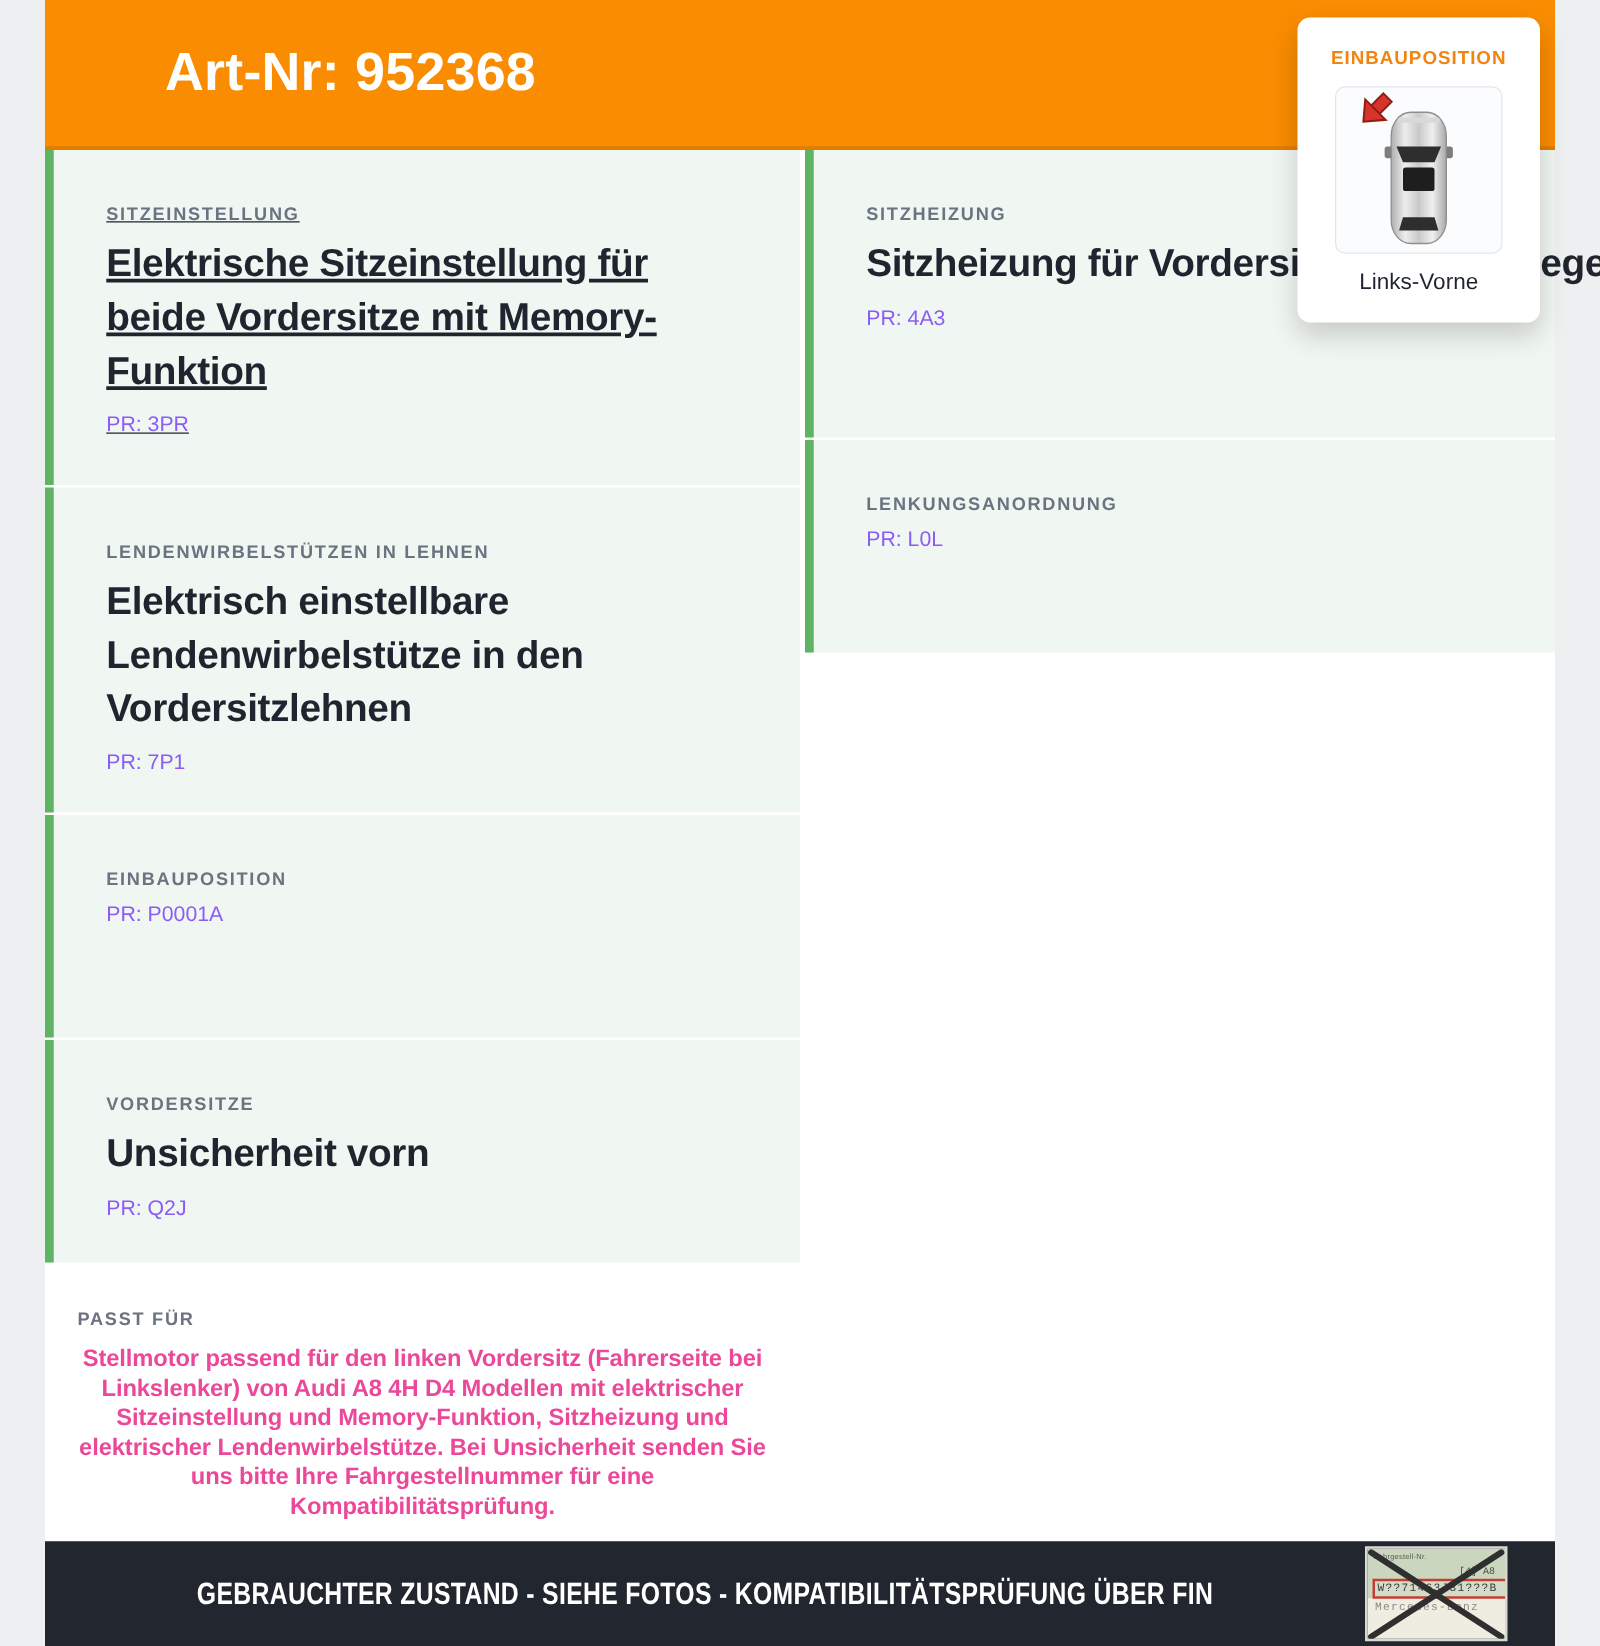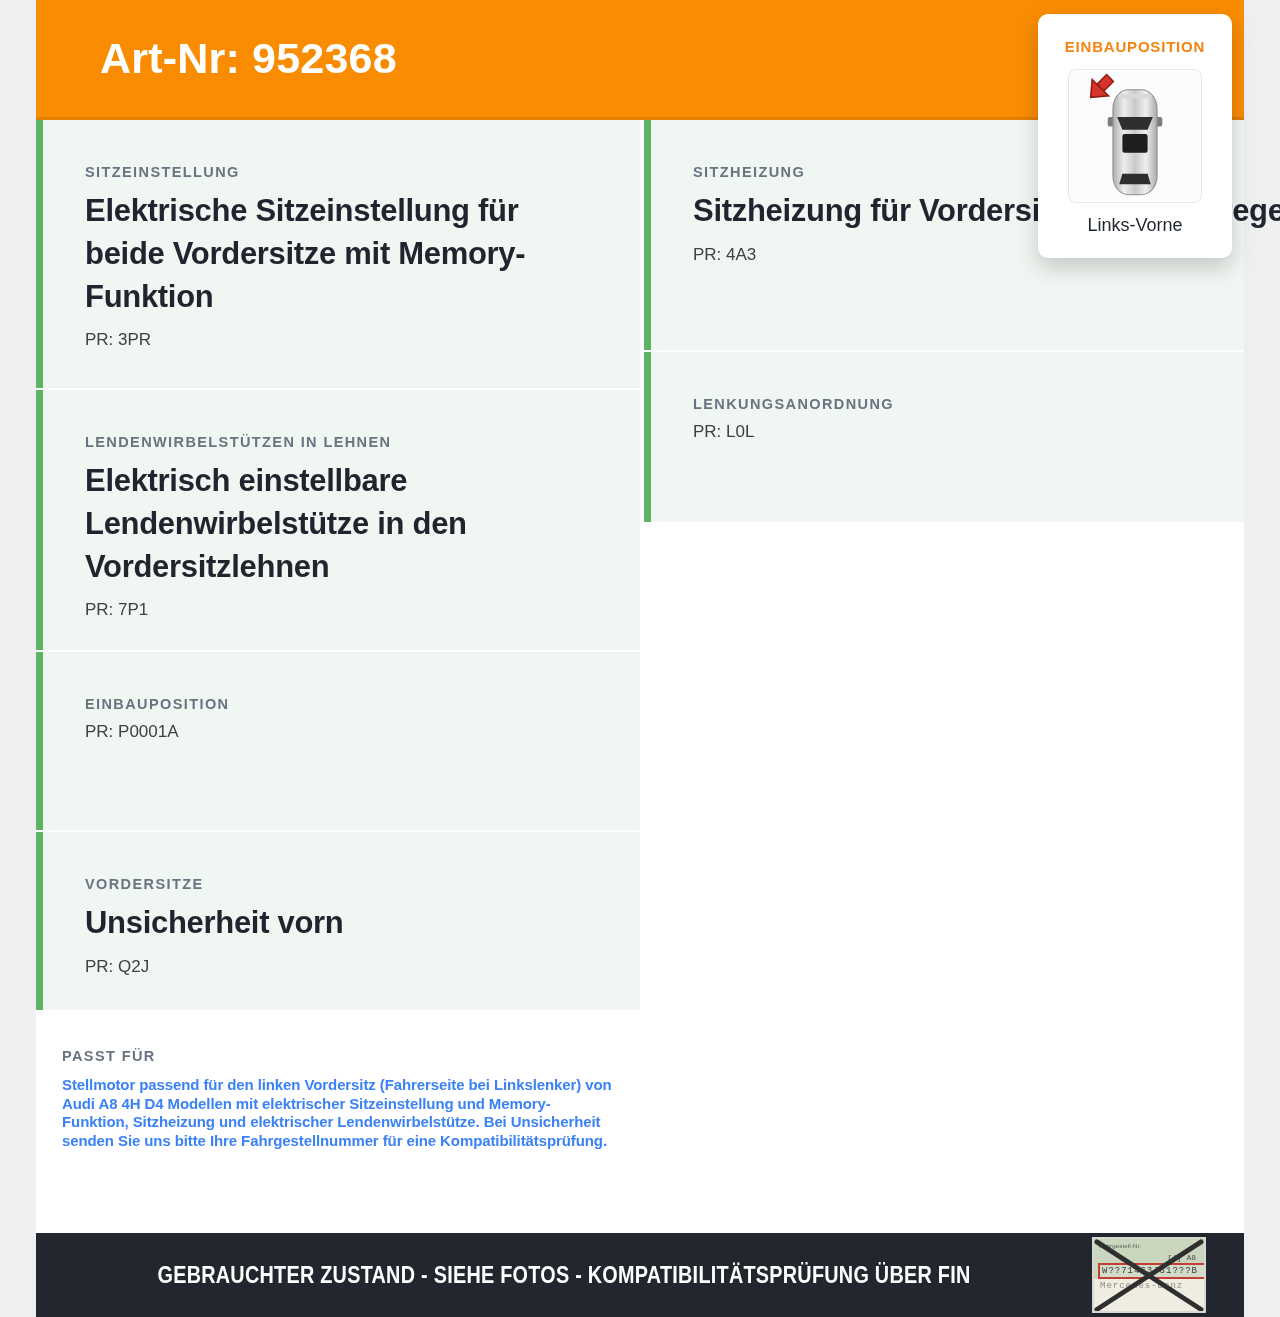--- a/index.html
+++ b/index.html
@@ -16,39 +16,39 @@
     height:1317px;
     background:#FFFFFF;
   }
   
   .header {
     height:120px;
     background:#F98C00;
     border-bottom:3px solid #E17E00;
     display:flex;
     align-items:center;
-    padding-left:64px;
+    padding-left:96px;
   }
   .header h1 {
     color:#FFFFFF;
     font-size:43px;
     font-weight:700;
     letter-spacing:0.2px;
   }
   
   .columns { display:flex; }
   .col-left  { width:604px; margin-right:4px; }
   .col-right { width:600px; }
   .card {
     background:#F0F6F1;
     border-left:7px solid #5FB463;
     padding:44px 38px 30px 42px;
     margin-bottom:2px;
   }
-  .col-left  .card:nth-of-type(1){ min-height:268px; }
+  .col-left  .card:nth-of-type(1){ min-height:268px;text-decoration:underline; }
   .col-left  .card:nth-of-type(2){ min-height:260px; }
   .col-left  .card:nth-of-type(3){ min-height:178px; }
   .col-left  .card:nth-of-type(4){ min-height:178px; }
   .col-right .card:nth-of-type(1){ min-height:230px; }
   .col-right .card:nth-of-type(2){ min-height:170px; }
   .col-right .card:nth-of-type(3){ min-height:221px; }
   .card-label {
     font-size:14.5px;
     font-weight:700;
     letter-spacing:1.4px;
@@ -62,36 +62,37 @@
     line-height:1.38;
     letter-spacing:-0.3px;
     color:#1F242E;
     margin-bottom:12px;
     white-space:nowrap;   
   }
   .card-title.wrap, .col-left .card-title { white-space:normal; }
   .card-pr {
     font-size:17px;
     font-weight:500;
-    color:#404040;
+    color:#8b5cf6;
   }
   
   .fits {
     background:#FFFFFF;
     min-height:221px;
     padding:36px 26px 24px 26px;
   }
   .fits .card-label { margin-bottom:12px; }
   .fits p {
-    font-size:15px;
+    font-size:19px;
     font-weight:600;
     line-height:1.24;
-    color:#3b82f6;
+    color:#ec4899;
     max-width:575px;
     letter-spacing:-0.1px;
+    text-align:center;
   }
   
   .footer {
     position:absolute;
     left:0; right:0; bottom:0;
     height:84px;
     background:#22262E;
     display:flex;
     align-items:center;
   }

